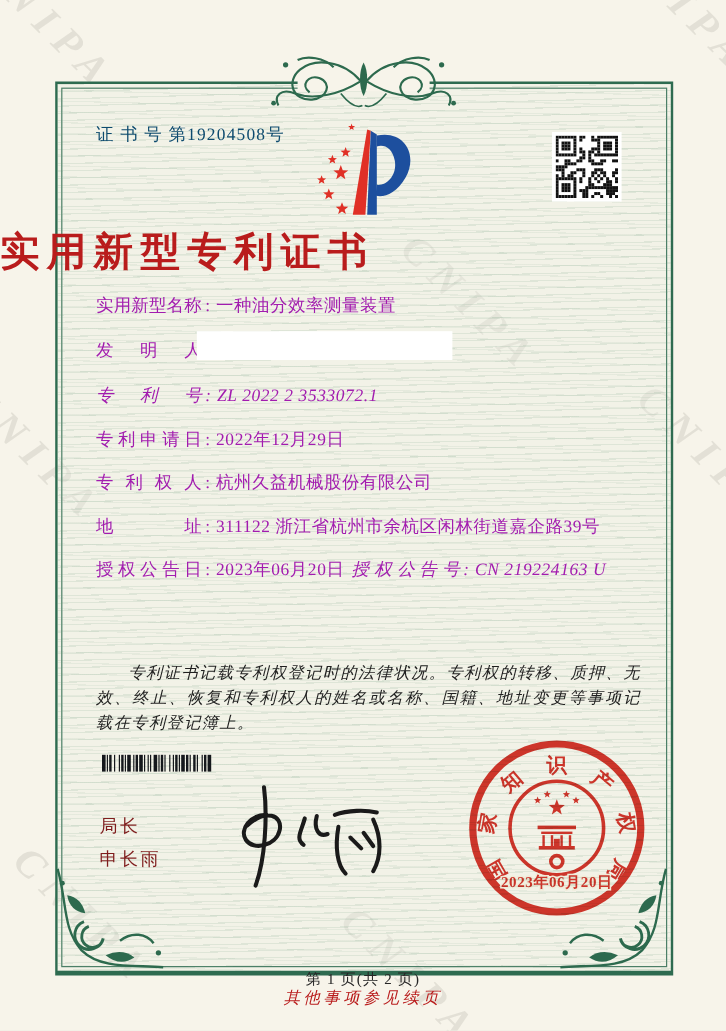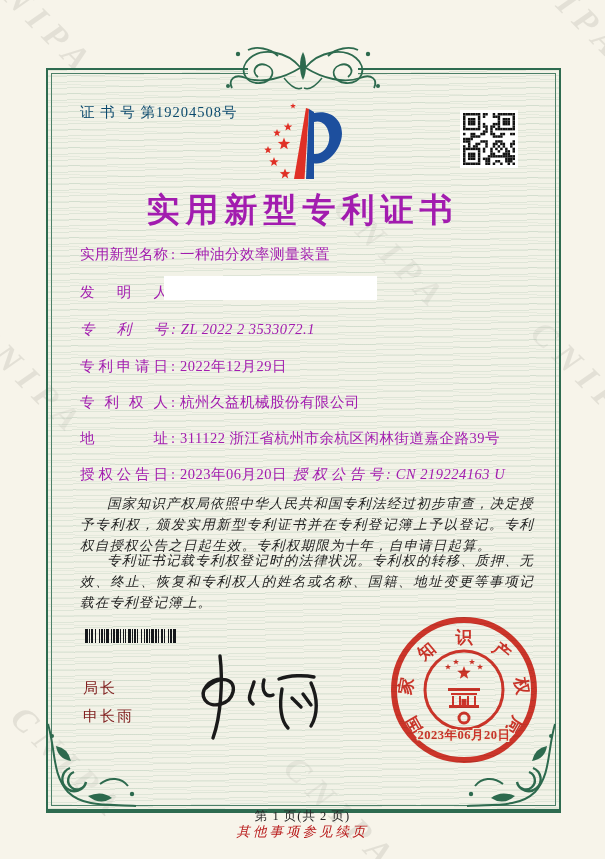--- a/index.html
+++ b/index.html
@@ -10,22 +10,22 @@
       transform:rotate(45deg);white-space:nowrap;pointer-events:none;}
   .frame{position:absolute;left:46px;top:68px;width:511px;height:739px;
          border:2px solid #2e6b50;border-bottom-width:4px;background:rgba(232,238,226,0.35);}
   .frame::before{content:'';position:absolute;inset:3px;border:1px solid rgba(46,107,80,0.85);}
   .frame::after{content:'';position:absolute;inset:0;
       background:repeating-linear-gradient(178.5deg, rgba(100,150,118,0.14) 0 1px, transparent 1px 6px),
                  repeating-linear-gradient(181.5deg, rgba(100,150,118,0.09) 0 1px, transparent 1px 9px);}
   .ornament{position:absolute;pointer-events:none;}
   .content{position:absolute;inset:0;}
   .cert-no{position:absolute;left:80px;top:103px;font-size:14.5px;letter-spacing:1px;color:#0c4a6e;}
-  .title{position:absolute;left:0;right:0;top:188px;text-align:center;font-size:33px;
-         font-weight:bold;letter-spacing:6px;color:#a21caf;}
+  .title{position:absolute;left:0;right:0;top:188px;text-align:left;font-size:33px;
+         font-weight:bold;letter-spacing:6px;color:#b91c1c;}
   .row{position:absolute;left:80px;font-size:14.5px;color:#a21caf;white-space:nowrap;}
   .flabel{display:inline-block;width:88px;text-align:justify;text-align-last:justify;}
   .colon{margin:0 5px 0 3px;}
   .row .val{letter-spacing:0.5px;}
   .redaction{position:absolute;left:164px;top:276px;width:213px;height:24px;background:#ffffff;}
   .para{position:absolute;left:80px;width:454px;font-size:13.5px;font-style:italic;
         line-height:21px;color:#1f1f1f;text-indent:2em;letter-spacing:1.2px;text-align:justify;}
   .barcode{position:absolute;left:85px;top:629px;width:154px;height:14px;font-size:0;}
   .barcode span{display:inline-block;height:100%;}
   .signer{position:absolute;left:83px;font-family:"Liberation Sans","DejaVu Sans",sans-serif;
@@ -370,21 +370,20 @@
     <div class="row" style="top:429px;">
       <span class="flabel">地址</span><span class="colon">:</span><span class="val">311122 浙江省杭州市余杭区闲林街道嘉企路39号</span>
     </div>
     <div class="row" style="top:465px;">
       <span class="flabel">授权公告日</span><span class="colon">:</span><span class="val">2023年06月20日</span>
       <span style="position:absolute;left:213px;top:0;font-style:italic;">
         <span class="flabel" style="width:90px;">授权公告号</span><span class="colon">:</span><span class="val">CN 219224163 U</span>
       </span>
     </div>
 
-    <div class="para" style="top:493px;">国家知识产权局依照中华人民共和国专利法经过初步审查，决定授予专利权，颁发实用新型专利证书并在专利登记簿上予以登记。专利权自授权公告之日起生效。专利权期限为十年，自申请日起算。</div>
     <div class="para" style="top:550px;">专利证书记载专利权登记时的法律状况。专利权的转移、质押、无效、终止、恢复和专利权人的姓名或名称、国籍、地址变更等事项记载在专利登记簿上。</div>
 
     <div class="barcode" id="barcode"><span style="width: 3px; background: rgb(21, 24, 28);"></span><span style="width: 1px; background: transparent;"></span><span style="width: 1px; background: rgb(21, 24, 28);"></span><span style="width: 1px; background: transparent;"></span><span style="width: 2px; background: rgb(21, 24, 28);"></span><span style="width: 2px; background: transparent;"></span><span style="width: 1px; background: rgb(21, 24, 28);"></span><span style="width: 3px; background: transparent;"></span><span style="width: 1px; background: rgb(21, 24, 28);"></span><span style="width: 1px; background: transparent;"></span><span style="width: 2px; background: rgb(21, 24, 28);"></span><span style="width: 1px; background: transparent;"></span><span style="width: 1px; background: rgb(21, 24, 28);"></span><span style="width: 1px; background: transparent;"></span><span style="width: 3px; background: rgb(21, 24, 28);"></span><span style="width: 2px; background: transparent;"></span><span style="width: 1px; background: rgb(21, 24, 28);"></span><span style="width: 1px; background: transparent;"></span><span style="width: 2px; background: rgb(21, 24, 28);"></span><span style="width: 1px; background: transparent;"></span><span style="width: 3px; background: rgb(21, 24, 28);"></span><span style="width: 1px; background: transparent;"></span><span style="width: 1px; background: rgb(21, 24, 28);"></span><span style="width: 2px; background: transparent;"></span><span style="width: 1px; background: rgb(21, 24, 28);"></span><span style="width: 1px; background: transparent;"></span><span style="width: 1px; background: rgb(21, 24, 28);"></span><span style="width: 2px; background: transparent;"></span><span style="width: 3px; background: rgb(21, 24, 28);"></span><span style="width: 1px; background: transparent;"></span><span style="width: 1px; background: rgb(21, 24, 28);"></span><span style="width: 1px; background: transparent;"></span><span style="width: 2px; background: rgb(21, 24, 28);"></span><span style="width: 1px; background: transparent;"></span><span style="width: 1px; background: rgb(21, 24, 28);"></span><span style="width: 3px; background: transparent;"></span><span style="width: 1px; background: rgb(21, 24, 28);"></span><span style="width: 2px; background: transparent;"></span><span style="width: 1px; background: rgb(21, 24, 28);"></span><span style="width: 1px; background: transparent;"></span><span style="width: 2px; background: rgb(21, 24, 28);"></span><span style="width: 1px; background: transparent;"></span><span style="width: 1px; background: rgb(21, 24, 28);"></span><span style="width: 1px; background: transparent;"></span><span style="width: 3px; background: rgb(21, 24, 28);"></span><span style="width: 1px; background: transparent;"></span><span style="width: 2px; background: rgb(21, 24, 28);"></span><span style="width: 1px; background: transparent;"></span><span style="width: 1px; background: rgb(21, 24, 28);"></span><span style="width: 2px; background: transparent;"></span><span style="width: 2px; background: rgb(21, 24, 28);"></span><span style="width: 1px; background: transparent;"></span><span style="width: 1px; background: rgb(21, 24, 28);"></span><span style="width: 3px; background: transparent;"></span><span style="width: 1px; background: rgb(21, 24, 28);"></span><span style="width: 1px; background: transparent;"></span><span style="width: 2px; background: rgb(21, 24, 28);"></span><span style="width: 1px; background: transparent;"></span><span style="width: 3px; background: rgb(21, 24, 28);"></span><span style="width: 1px; background: transparent;"></span></div>
 
     <div class="signer" style="top:679px;">局长</div>
     <div class="signer" style="top:707px;">申长雨</div>
 
     <svg class="sig-svg" width="150" height="105" viewBox="0 0 150 105">
       <g fill="none" stroke="#1a1a1a" stroke-width="3.4" stroke-linecap="round">
         <path d="M30,42 C45,28 60,33 57,46 C54,59 35,63 29,54 C23,45 33,33 46,33"></path>

